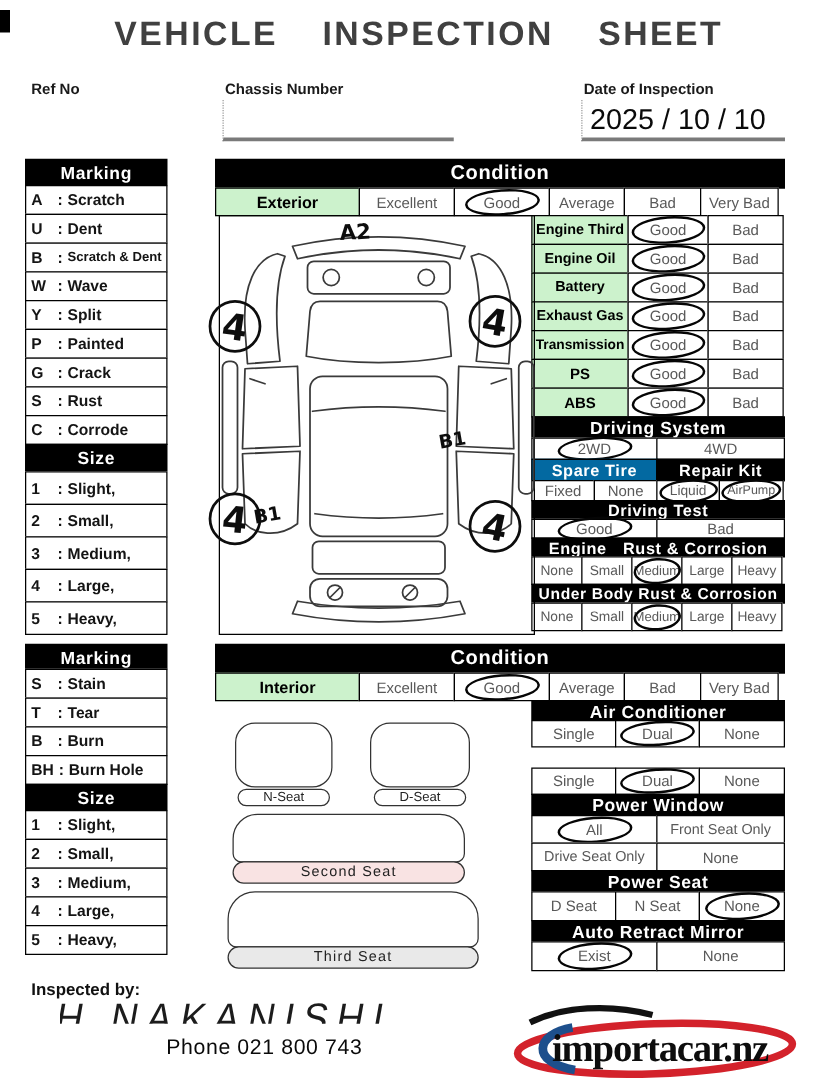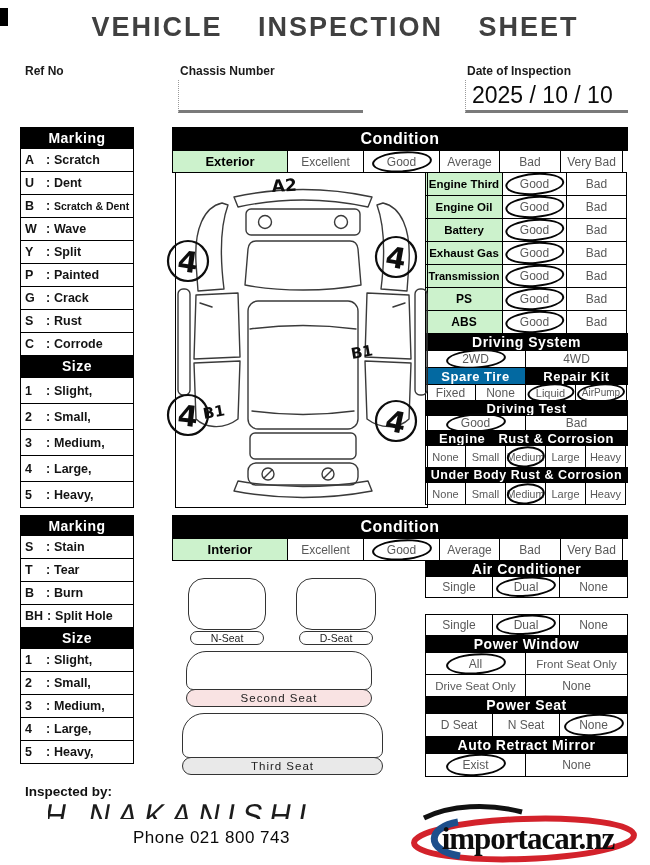--- a/index.html
+++ b/index.html
@@ -289,21 +289,21 @@
       <span>Tear</span>
     </div>
   <div class="abs lrow" style="left:20px;top:581px;width:114px;height:24px">
       <span class="code">B</span>
       <span class="sep"></span>
       <span>Burn</span>
     </div>
   <div class="abs lrow" style="left:20px;top:604px;width:114px;height:24px">
       <span class="code">BH</span>
       <span class="sep"></span>
-      <span>Split Hole</span>
+      <span>Burn Hole</span>
     </div>
 
   <div class="abs bhdr" style="left:20px;top:627px;width:114px;height:22px">Size</div>
   <div class="abs lrow" style="left:20px;top:648px;width:114px;height:24px">
       <span class="code">1</span>
       <span class="sep"></span>
       <span>Slight,</span>
     </div>
   <div class="abs lrow" style="left:20px;top:671px;width:114px;height:24px">
       <span class="code">2</span>

